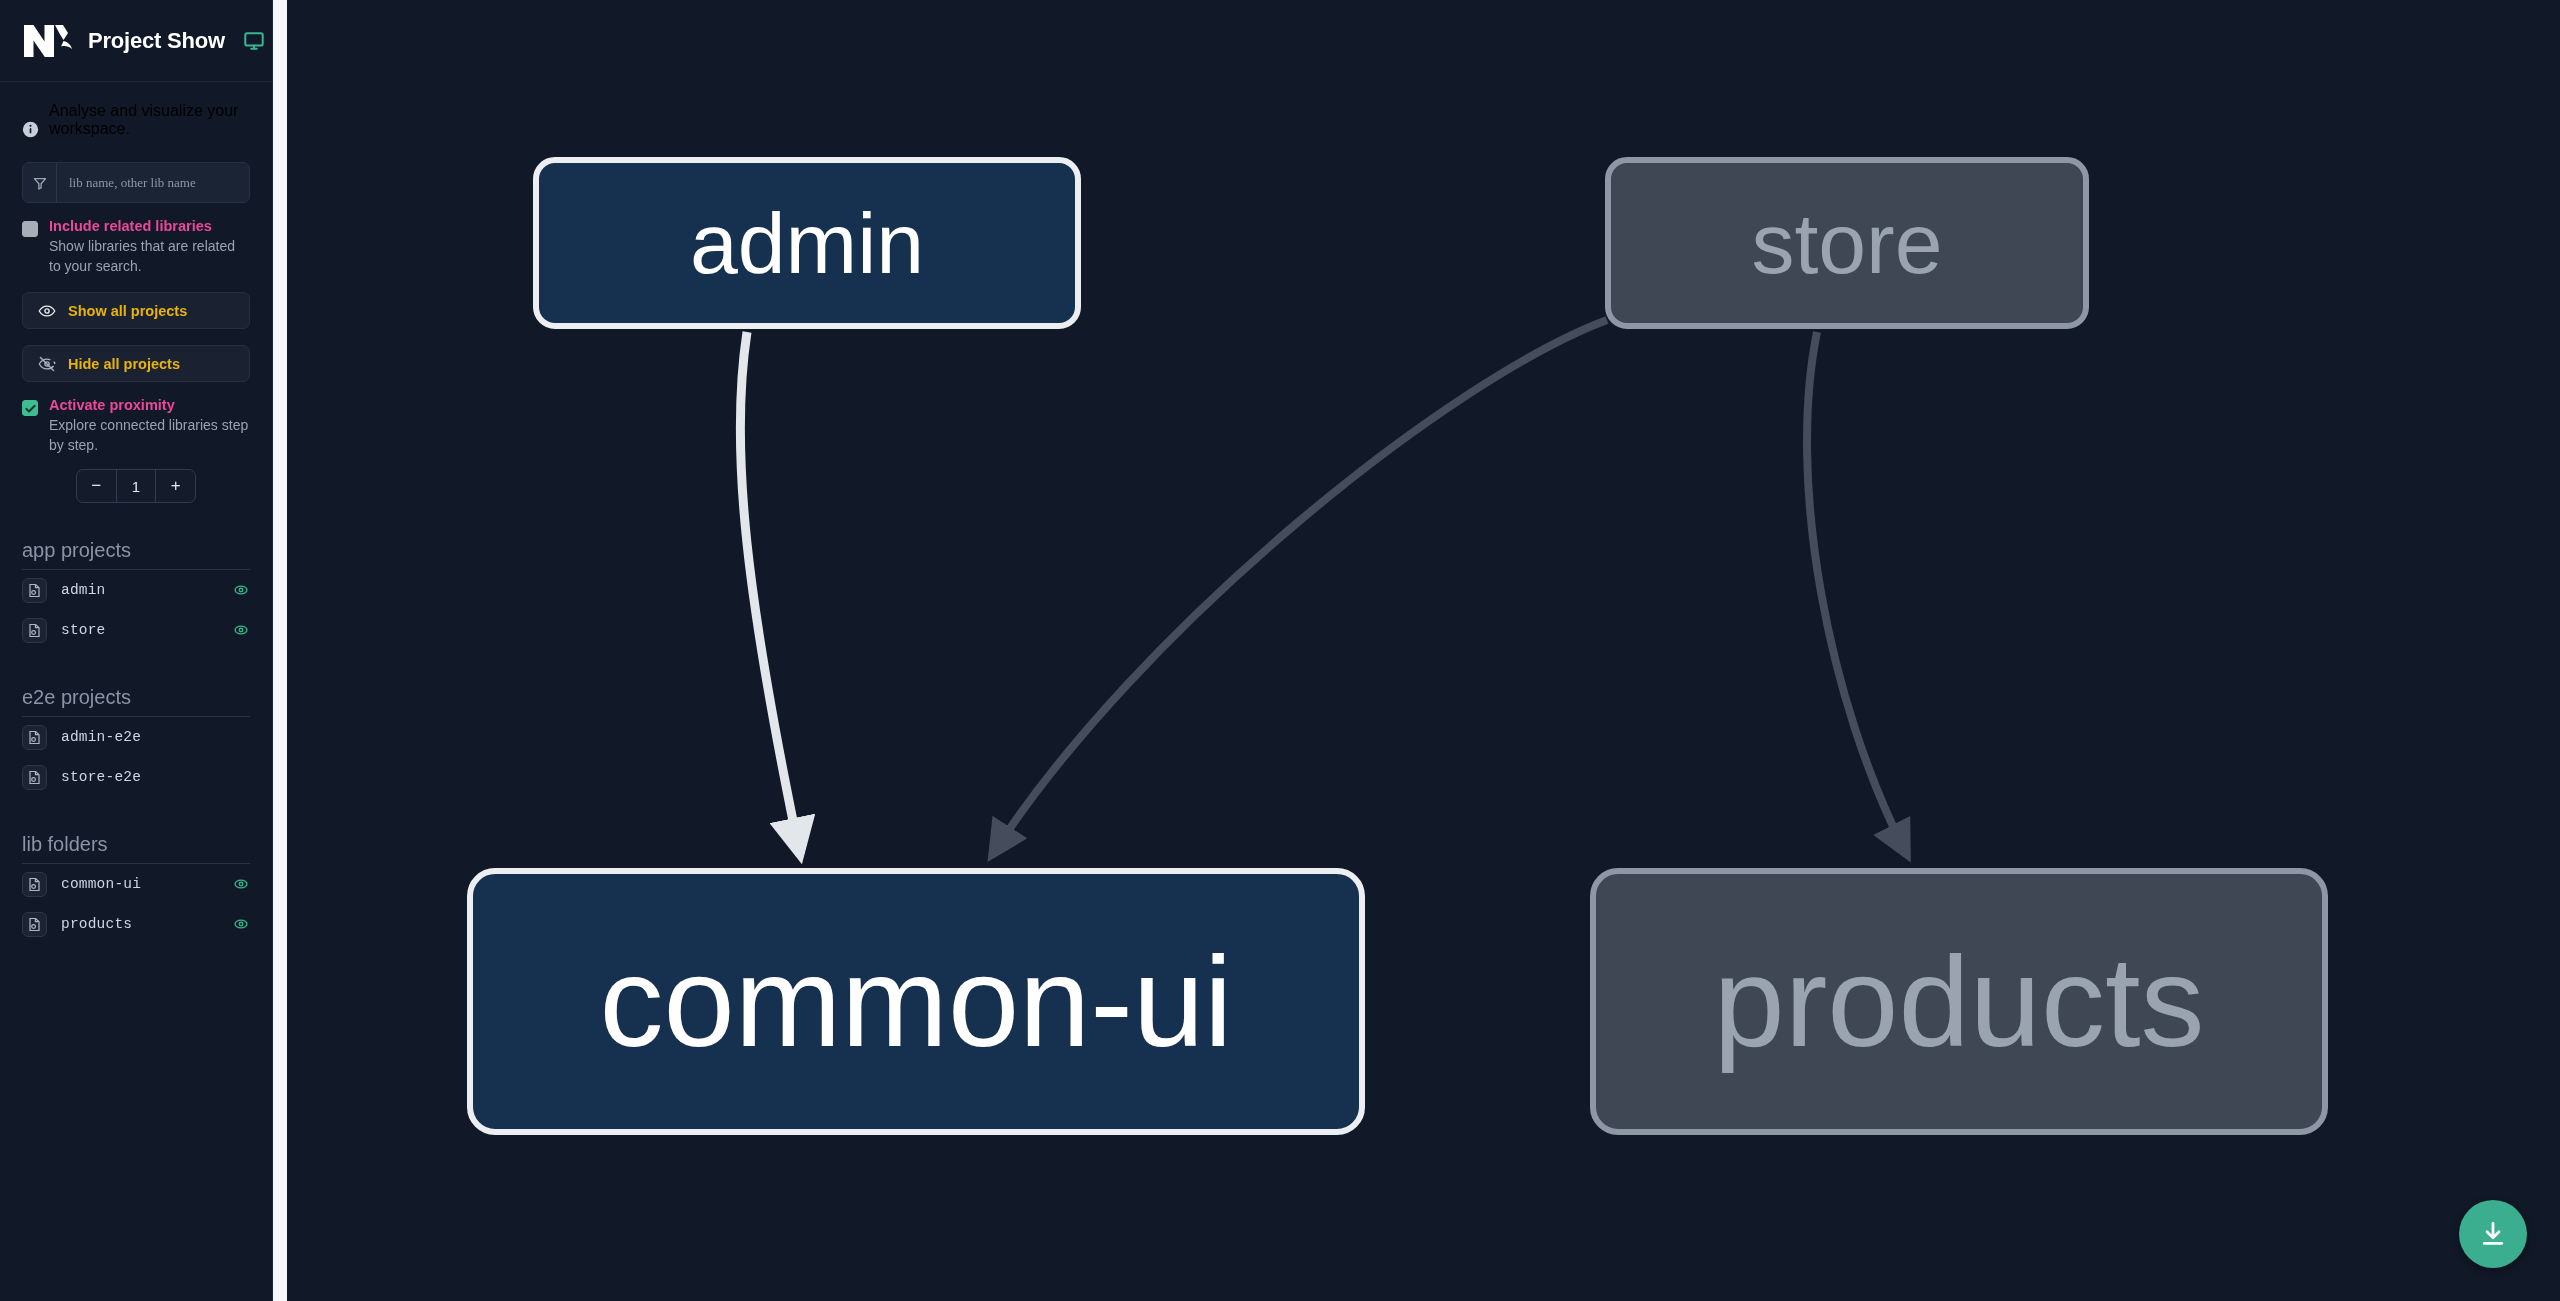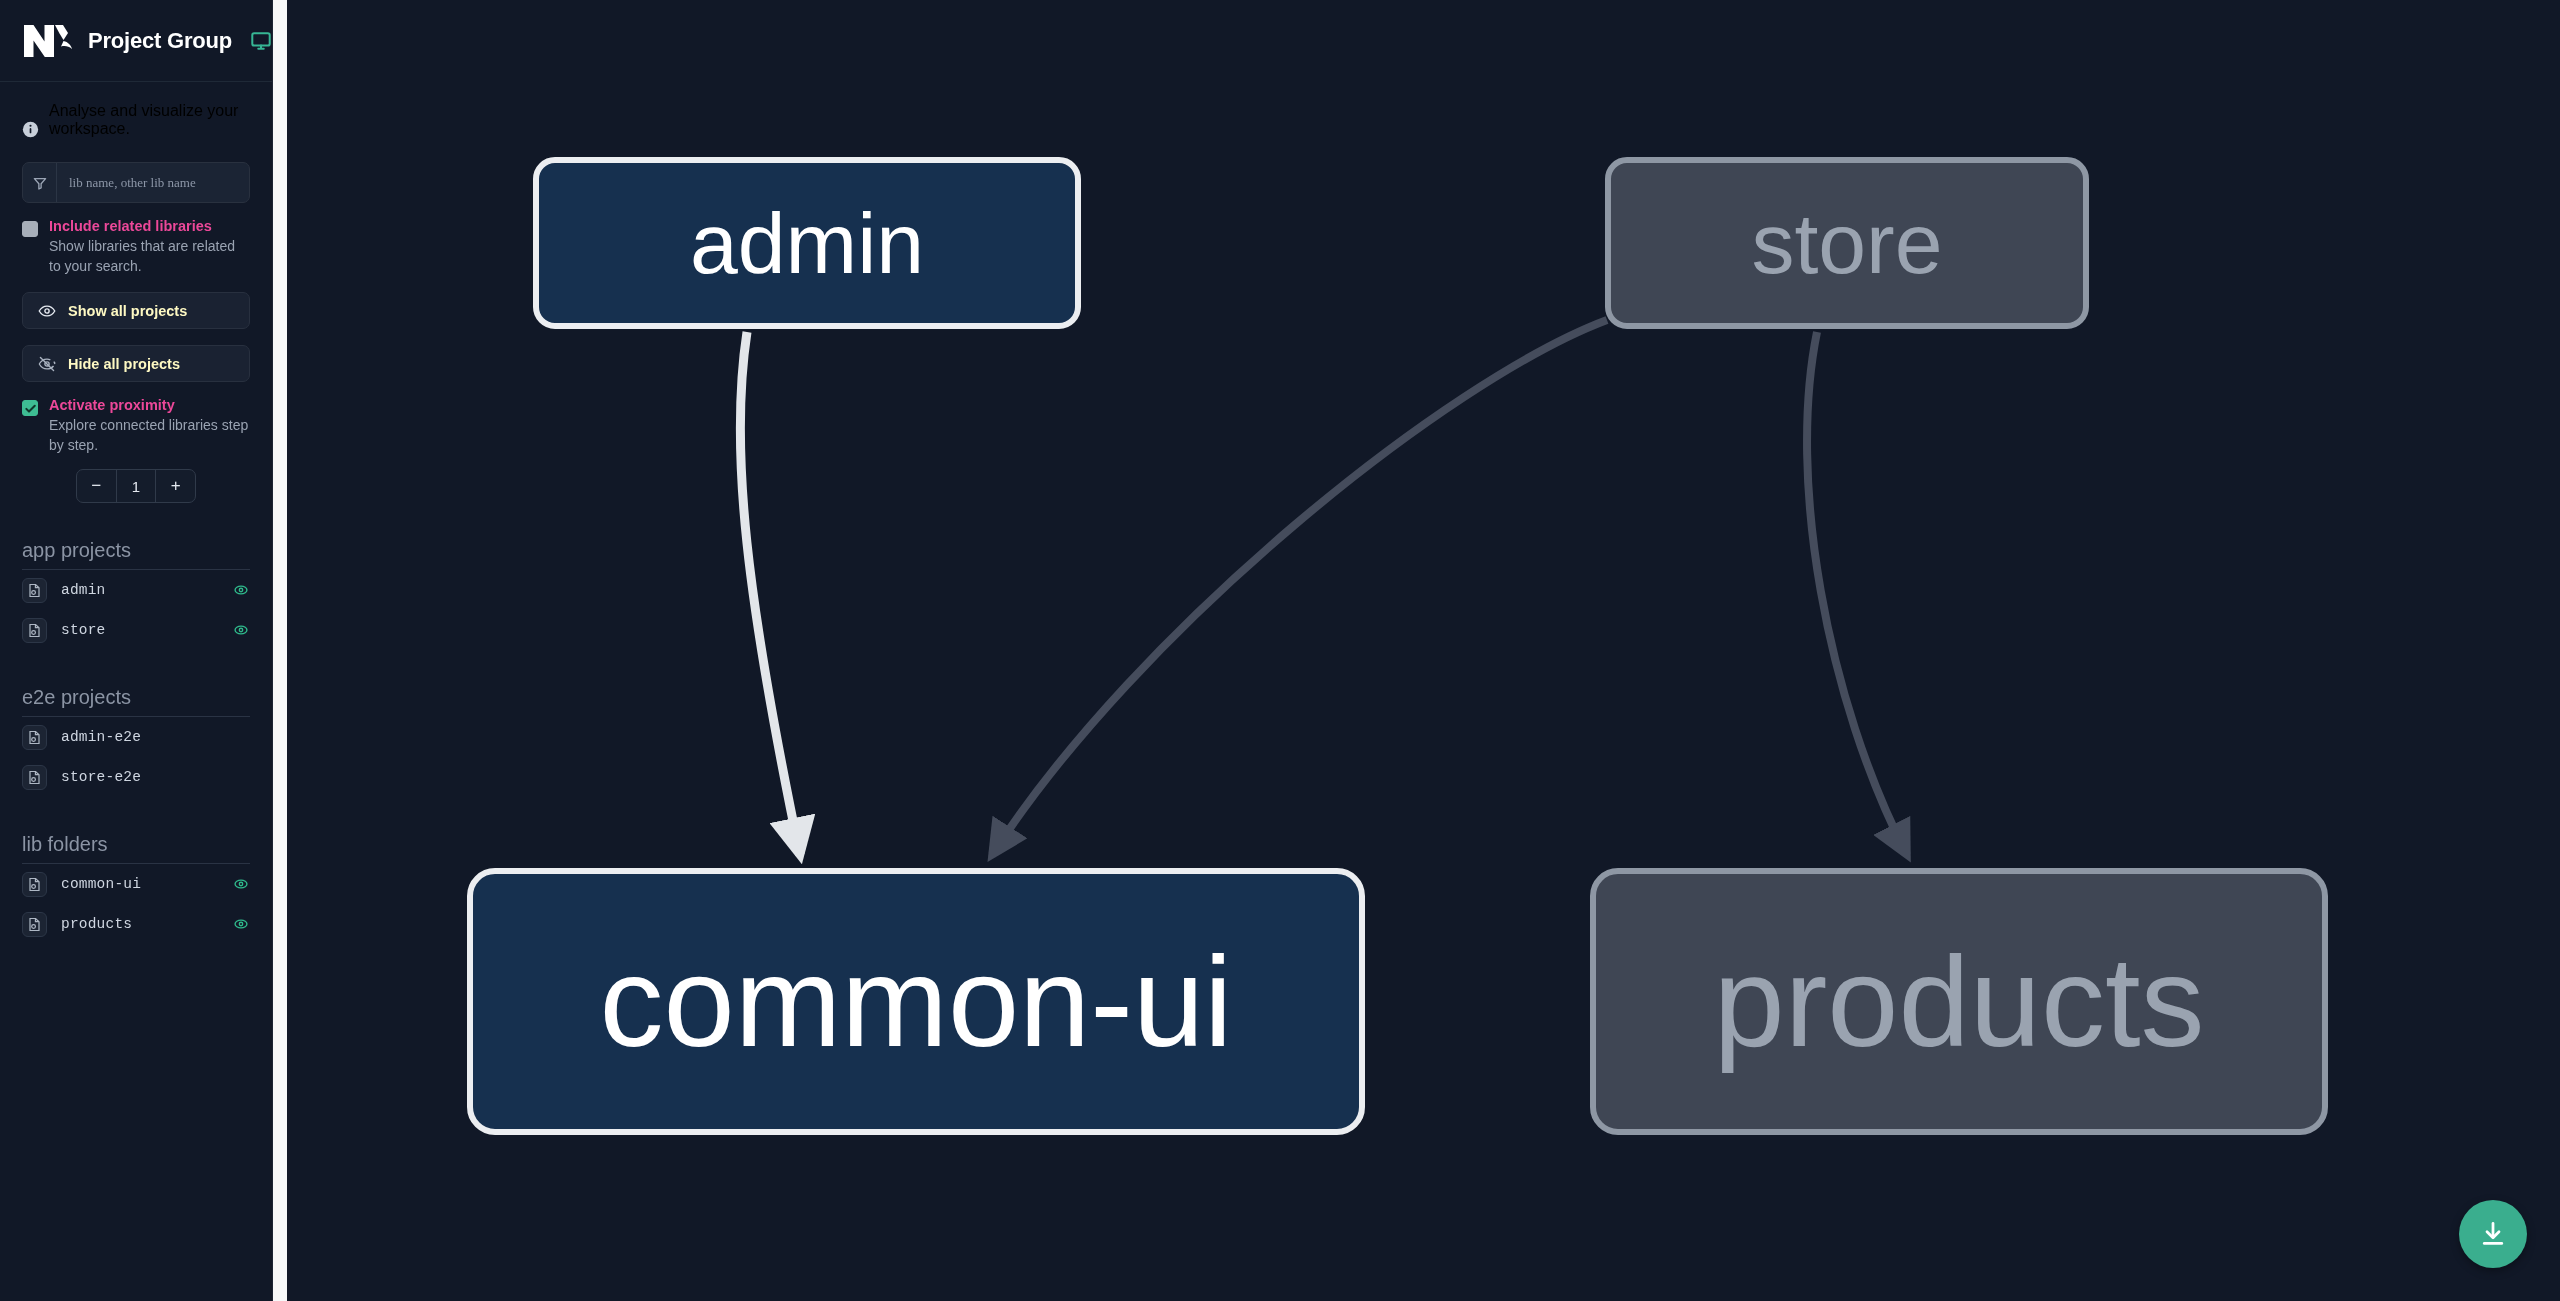--- a/index.html
+++ b/index.html
@@ -101,21 +101,21 @@
     height: 37px;
     background: #1a2232;
     border: 1px solid #28303f;
     border-radius: 7px;
     display: flex; align-items: center; gap: 12px;
     padding: 0 15px;
     cursor: pointer;
   }
   .btn:nth-of-type(n) { }
   .btn-icon { width: 18px; height: 18px; flex: 0 0 18px; }
-  .btn-label { color: #fef9c3; font-size: 14.5px; font-weight: 700; }
+  .btn-label { color: #eab308; font-size: 14.5px; font-weight: 700; }
 
   .stepper {
     margin: 14px auto 0 auto;
     width: 120px; height: 34px;
     display: flex;
     border: 1px solid #303a4a;
     border-radius: 7px;
     overflow: hidden;
     background: #141c2b;
   }
@@ -220,21 +220,21 @@
   <aside class="sidebar">
 
     <div class="sidebar-header">
       <span class="nx-logo">
         <svg viewBox="0 0 52 40" xmlns="http://www.w3.org/2000/svg">
           <path fill="#ffffff" d="M2 4h9.5l11 16.5V4H32v32h-9.2L11.5 19.5V36H2z"></path>
           <path fill="#ffffff" d="M33 4h8l5 8-4.5 7-4-6.5z"></path>
           <path fill="#ffffff" d="M41.5 20c4.5 1 7.5 4 8.5 8-3.5-3-7-3.5-11-2.5z"></path>
         </svg>
       </span>
-      <span class="app-title">Project Group</span>
+      <span class="app-title">Project Show</span>
       <span class="monitor-icon">
         <svg viewBox="0 0 24 24" fill="none" stroke="#36b593" stroke-width="2.2" stroke-linecap="round" stroke-linejoin="round">
           <rect x="2.5" y="3.5" width="19" height="13.5" rx="2"></rect>
           <path d="M9 20.5h6M12 17v3.5"></path>
         </svg>
       </span>
     </div>
 
     <div class="tagline-row">
       <span class="info-icon">

